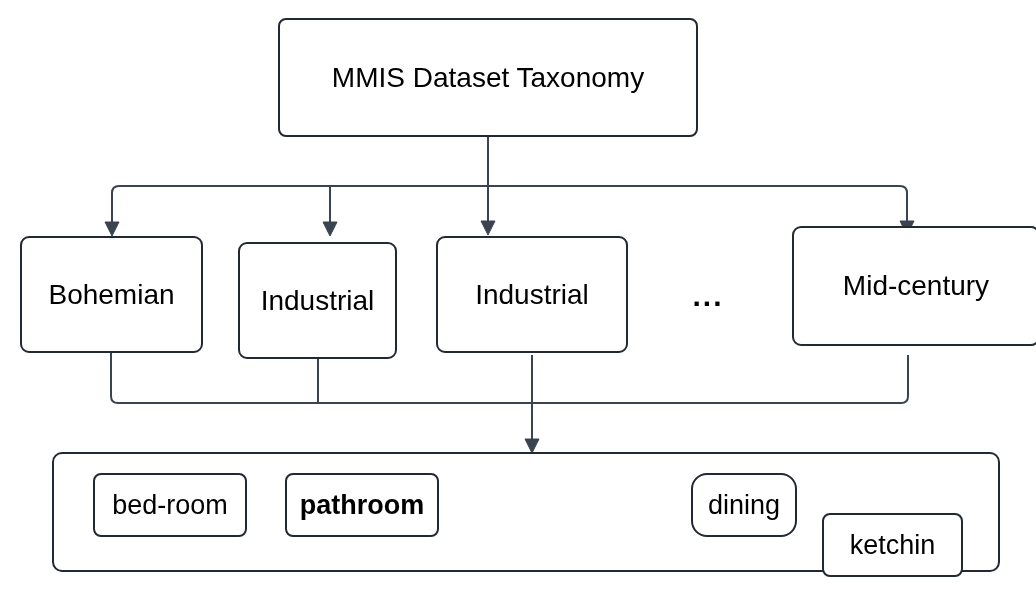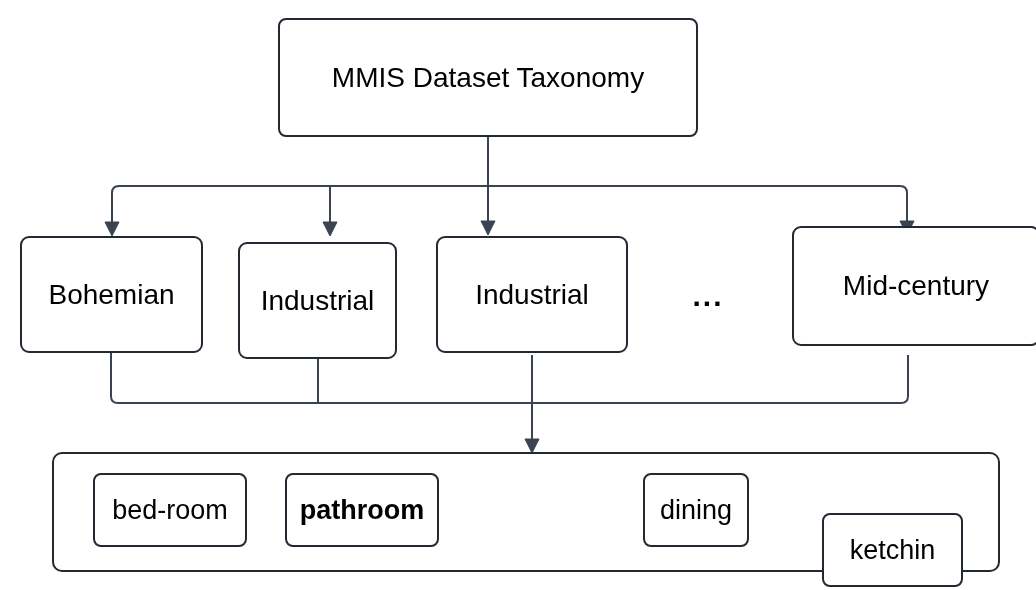--- a/index.html
+++ b/index.html
@@ -40,25 +40,25 @@
     position:absolute;left:672px;top:274px;width:72px;height:44px;
     display:flex;align-items:center;justify-content:center;
     font-size:30px;font-weight:700;color:var(--text);z-index:1;
     letter-spacing:2px;
   }
   .container-box{
     position:absolute;left:52px;top:452px;width:948px;height:120px;
     box-sizing:border-box;border:2px solid var(--border);border-radius:10px;
     background:var(--bg);z-index:1;
   }
-  .node-room{top:473px;height:74px;font-size:27px;z-index:2;}
+  .node-room{top:473px;height:64px;font-size:27px;z-index:2;}
   .room-bedroom{left:93px;width:154px;}
   .room-pathroom{left:285px;width:154px;font-weight:bold;}
   .room-living{left:495px;width:125px;}
-  .room-dining{left:643px;width:106px;}
+  .room-dining{left:691px;width:106px;border-radius:16px;}
   .room-ketchin{left:822px;width:141px;margin-top:40px;}
 </style>
 </head>
 <body>
 
 <div class="canvas">
 
   <svg class="edges" width="1036" height="590" viewBox="0 0 1036 590" aria-hidden="true">
 
     <path d="M112 224 V193 Q112 186 119 186 H900 Q907 186 907 193 V222"></path>

